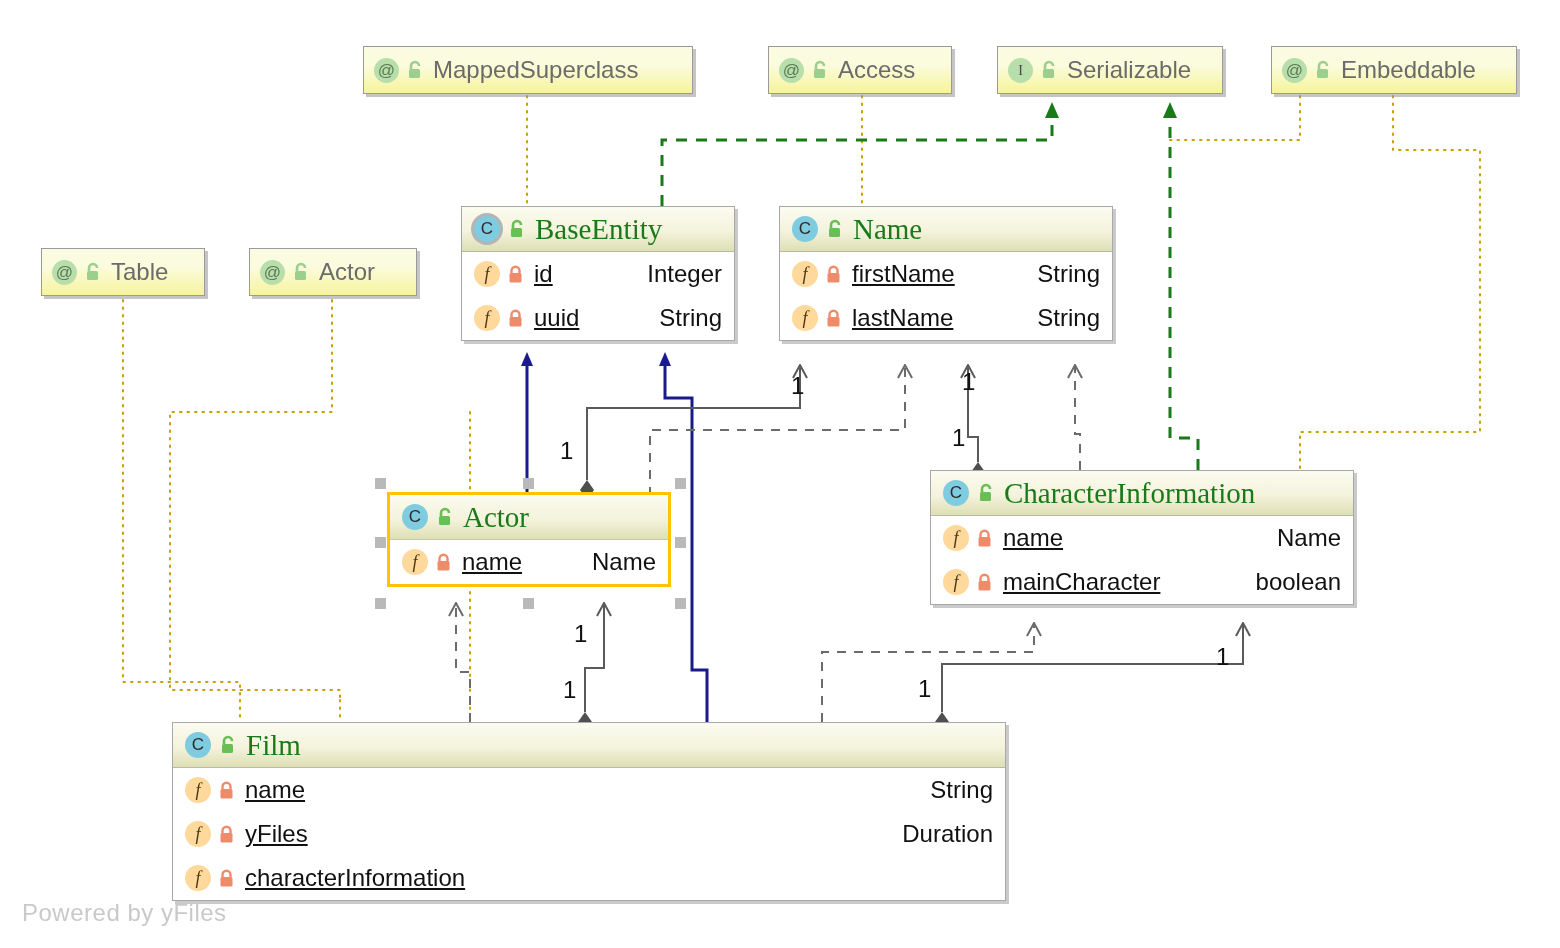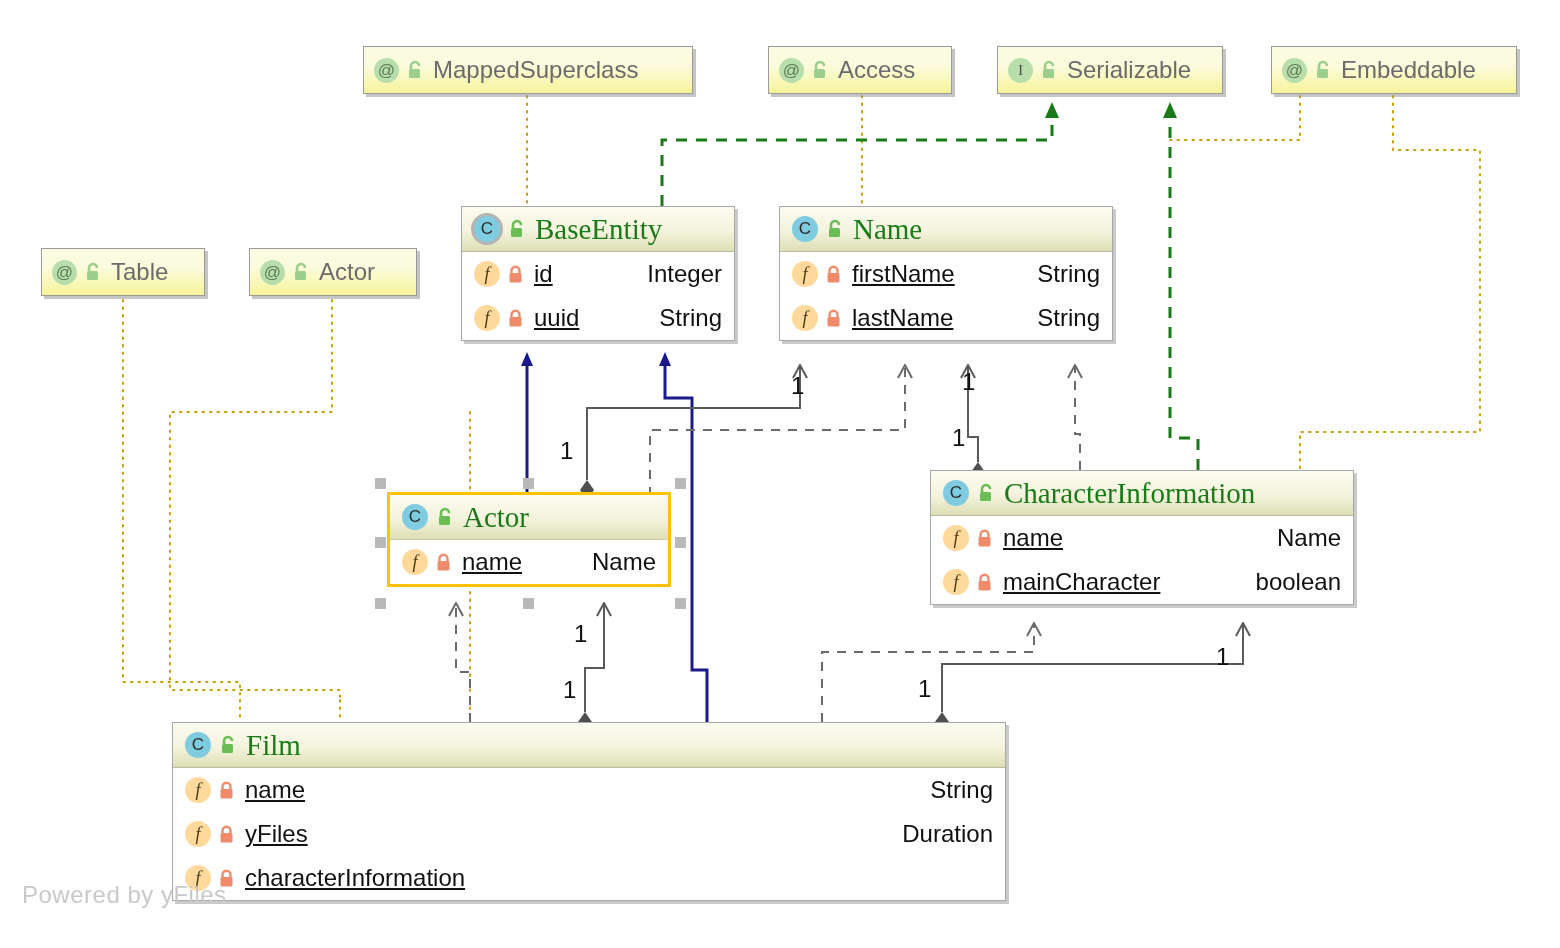--- a/index.html
+++ b/index.html
@@ -73,21 +73,21 @@
   .attr-name{flex:0 0 auto;text-decoration:underline;}
   .attr-type{margin-left:auto;padding-left:26px;}
 
   
   .handle{position:absolute;width:11px;height:11px;background:#b9b9b9;}
 
   
   .mult{position:absolute;font-size:24px;color:#111;font-family:"Liberation Sans",sans-serif;}
 
   
-  .wm{position:absolute;left:22px;top:881px;font-size:24px;color:#c9c9c9;letter-spacing:.5px;}
+  .wm{position:absolute;left:22px;top:899px;font-size:24px;color:#c9c9c9;letter-spacing:.5px;}
 </style>
 </head>
 <body>
 
 <div id="canvas">
 
   <svg id="edges" viewBox="0 0 1560 948">
     <defs>
       <marker id="m-gen" markerWidth="16" markerHeight="14" refX="1" refY="7" orient="auto" markerUnits="userSpaceOnUse">
         <path d="M1,1 L15,7 L1,13 z" fill="#1a1a8c"></path>

